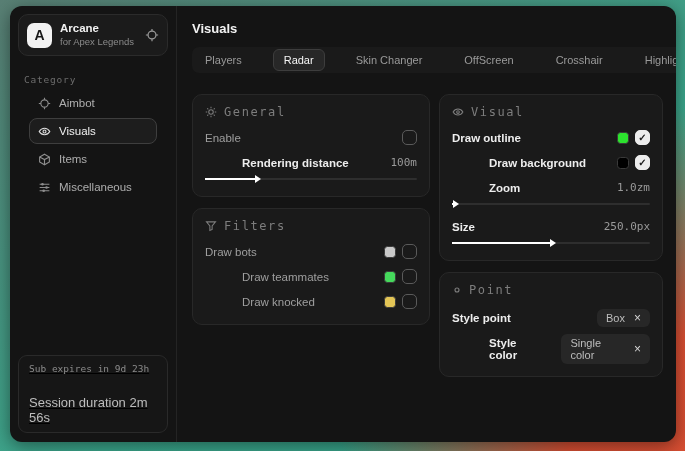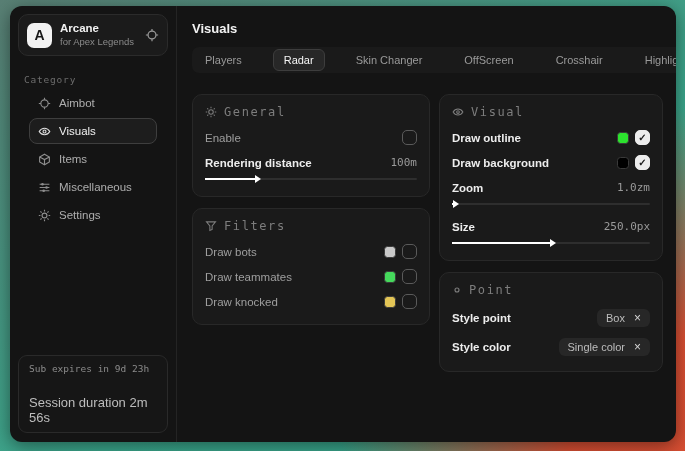--- a/index.html
+++ b/index.html
@@ -40,21 +40,21 @@
   .nav-item {
     display:flex; align-items:center; gap:8px; height:26px; padding:0 8px; margin:1px 0;
     border-radius:8px; color:#aeaeae; font-size:11.5px; cursor:pointer; border:1px solid transparent;
   }
   .nav-item .icon { color:#8d8d8d; display:flex; }
   .nav-item.active { background:#1d1d1d; border-color:#3e3e3e; color:#f2f2f2; }
   .nav-item.active .icon { color:#dcdcdc; }
 
   .side-footer {
     margin:auto 8px 9px 8px; padding:7px 10px;
-    border:1px solid #2a2a2a; border-radius:9px; background:#161616;
+    border:1px solid #2a2a2a; border-radius:9px; background:#161616;text-decoration:underline;
   }
   .sf1 { color:#8b8b8b; font-size:9.5px; }
   .sf2 { color:#bdbdbd; font-size:13px; margin-top:21px; }
 
   
   .main { flex:1; display:flex; flex-direction:column; }
   .page-title { color:#f2f2f2; font-size:13px; font-weight:bold; margin:15px 0 0 15px; }
 
   .tabbar {
     display:inline-flex; align-self:flex-start; margin:11px 0 8px 15px;
@@ -71,21 +71,21 @@
   .col-left  { width:238px; }
   .col-right { width:224px; }
 
   .card {
     background:#1a1a1a; border:1px solid #282828; border-radius:10px; padding:10px 12px 12px;
   }
   .card-head { display:flex; align-items:center; gap:7px; color:#7d7d7d; font-size:12px; letter-spacing:1.6px; margin-bottom:8px;text-align:center; }
   .card-head .icon { display:flex; color:#7d7d7d; }
 
   .row { display:flex; align-items:center; justify-content:space-between; min-height:21px;gap:16px; }
-  .row + .row { margin-top:4px; }
+  .row + .row { margin-top:4px;margin-left:37px; }
   .lbl { color:#9f9f9f; font-size:11.5px; }
   .lbl.strong { color:#ededed; font-weight:bold; }
   .val { color:#9a9a9a; font-size:11px; }
   .ctrls { display:flex; align-items:center; gap:6px; }
 
   .checkbox {
     width:15px; height:15px; border-radius:5px; border:1.5px solid #5a5a5a;
     background:transparent; cursor:pointer; display:flex; align-items:center; justify-content:center;
     font-size:10px; color:transparent;
   }
@@ -163,29 +163,20 @@
         <span class="icon">
           <svg width="13" height="13" viewBox="0 0 16 16" fill="none" stroke="currentColor" stroke-width="1.4">
             <path d="M2 4h12M2 8h12M2 12h12"></path>
             <circle cx="5.5" cy="4" r="1.6" fill="currentColor" stroke="none"></circle>
             <circle cx="10.5" cy="8" r="1.6" fill="currentColor" stroke="none"></circle>
             <circle cx="7" cy="12" r="1.6" fill="currentColor" stroke="none"></circle>
           </svg>
         </span>
         <span>Miscellaneous</span>
       </div>
-      <div class="nav-item">
-        <span class="icon">
-          <svg width="13" height="13" viewBox="0 0 16 16" fill="none" stroke="currentColor" stroke-width="1.4">
-            <circle cx="8" cy="8" r="3"></circle>
-            <path d="M8 1v2M8 13v2M1 8h2M13 8h2M3 3l1.4 1.4M11.6 11.6L13 13M13 3l-1.4 1.4M4.4 11.6L3 13"></path>
-          </svg>
-        </span>
-        <span>Settings</span>
-      </div>
     </nav>
 
     <div class="side-footer">
       <div class="sf1 mono">Sub expires in 9d 23h</div>
       <div class="sf2">Session duration 2m 56s</div>
     </div>
   </aside>
 
   <main class="main">
     <h1 class="page-title">Visuals</h1>

